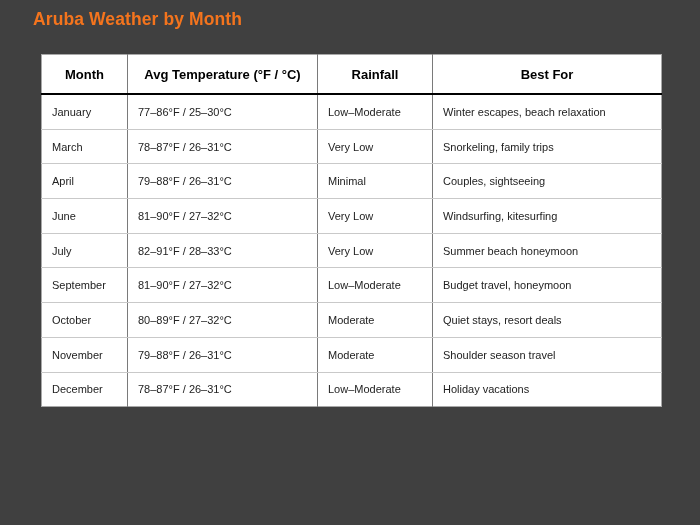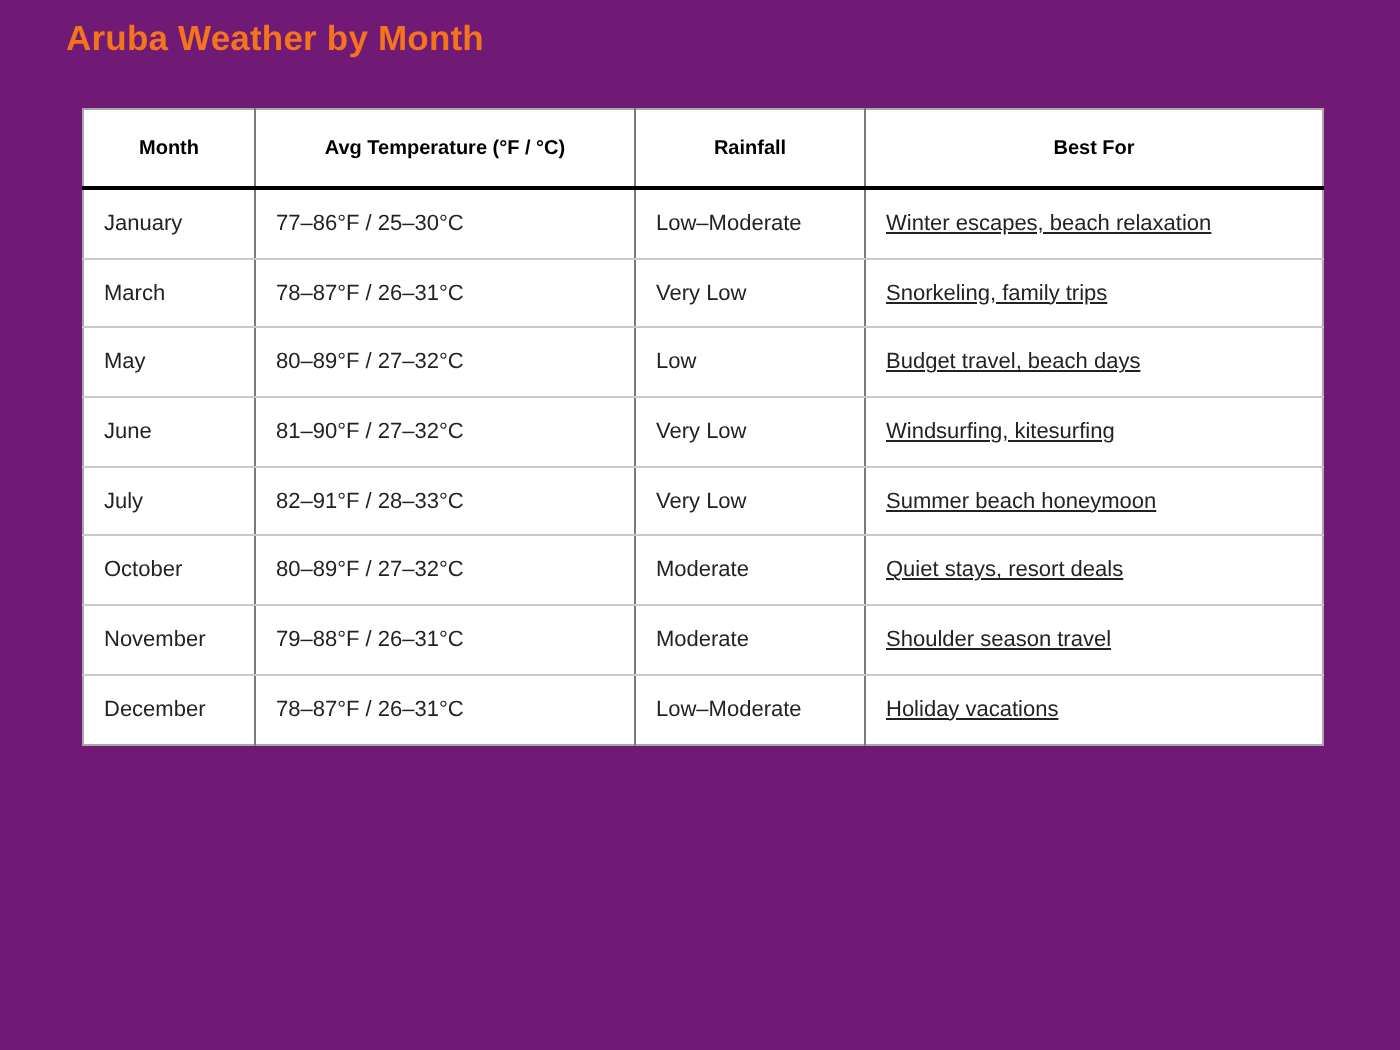--- a/index.html
+++ b/index.html
@@ -12,21 +12,21 @@
     height: 525px;
     font-family: "Liberation Sans", sans-serif;
     color: #1a1a1a;
     -webkit-font-smoothing: antialiased;
     overflow: hidden;
   }
   .page {
     position: relative;
     width: 700px;
     height: 525px;
-    background: #701a75;
+    background: #404040;
   }
   .page-title {
     position: absolute;
     left: 33px;
     top: 9px;
     font-size: 17.5px;
     font-weight: bold;
     color: #f4741d;
     letter-spacing: 0.1px;
     white-space: nowrap;
@@ -44,21 +44,21 @@
     background: #ffffff;
     border: 1px solid #a8a8a8;
   }
   table.weather col.c-month   { width: 86px; }
   table.weather col.c-temp    { width: 190px; }
   table.weather col.c-rain    { width: 115px; }
   table.weather col.c-best    { width: 229px; }
 
   table.weather thead th {
     height: 38px;
-    font-size: 10px;
+    font-size: 13px;
     font-weight: bold;
     color: #000000;
     text-align: center;
     vertical-align: middle;
     border-right: 1px solid #7a7a7a;
     border-bottom: 2px solid #000000;
     padding: 0 4px;
     white-space: nowrap;
   }
   table.weather thead th:last-child { border-right: none; }
@@ -68,21 +68,21 @@
     font-size: 11px;
     color: #222222;
     text-align: left;
     vertical-align: middle;
     padding: 0 0 0 10px;
     border-right: 1px solid #7a7a7a;
     border-bottom: 1px solid #c9c9c9;
     white-space: nowrap;
     overflow: hidden;
   }
-  table.weather tbody td:last-child { border-right: none; text-decoration: underline; }
+  table.weather tbody td:last-child { border-right: none; }
   table.weather tbody tr:last-child td { border-bottom: none; }
 </style>
 </head>
 <body>
 
 <div class="page">
 
   <div class="page-title">Aruba Weather by Month</div>
 
   <div class="table-wrap">
@@ -108,36 +108,42 @@
           <td>Low–Moderate</td>
           <td>Winter escapes, beach relaxation</td>
         </tr>
         <tr>
           <td>March</td>
           <td>78–87°F / 26–31°C</td>
           <td>Very Low</td>
           <td>Snorkeling, family trips</td>
         </tr>
         <tr>
-          <td>May</td>
-          <td>80–89°F / 27–32°C</td>
-          <td>Low</td>
-          <td>Budget travel, beach days</td>
+          <td>April</td>
+          <td>79–88°F / 26–31°C</td>
+          <td>Minimal</td>
+          <td>Couples, sightseeing</td>
         </tr>
         <tr>
           <td>June</td>
           <td>81–90°F / 27–32°C</td>
           <td>Very Low</td>
           <td>Windsurfing, kitesurfing</td>
         </tr>
         <tr>
           <td>July</td>
           <td>82–91°F / 28–33°C</td>
           <td>Very Low</td>
           <td>Summer beach honeymoon</td>
+        </tr>
+        <tr>
+          <td>September</td>
+          <td>81–90°F / 27–32°C</td>
+          <td>Low–Moderate</td>
+          <td>Budget travel, honeymoon</td>
         </tr>
         <tr>
           <td>October</td>
           <td>80–89°F / 27–32°C</td>
           <td>Moderate</td>
           <td>Quiet stays, resort deals</td>
         </tr>
         <tr>
           <td>November</td>
           <td>79–88°F / 26–31°C</td>

